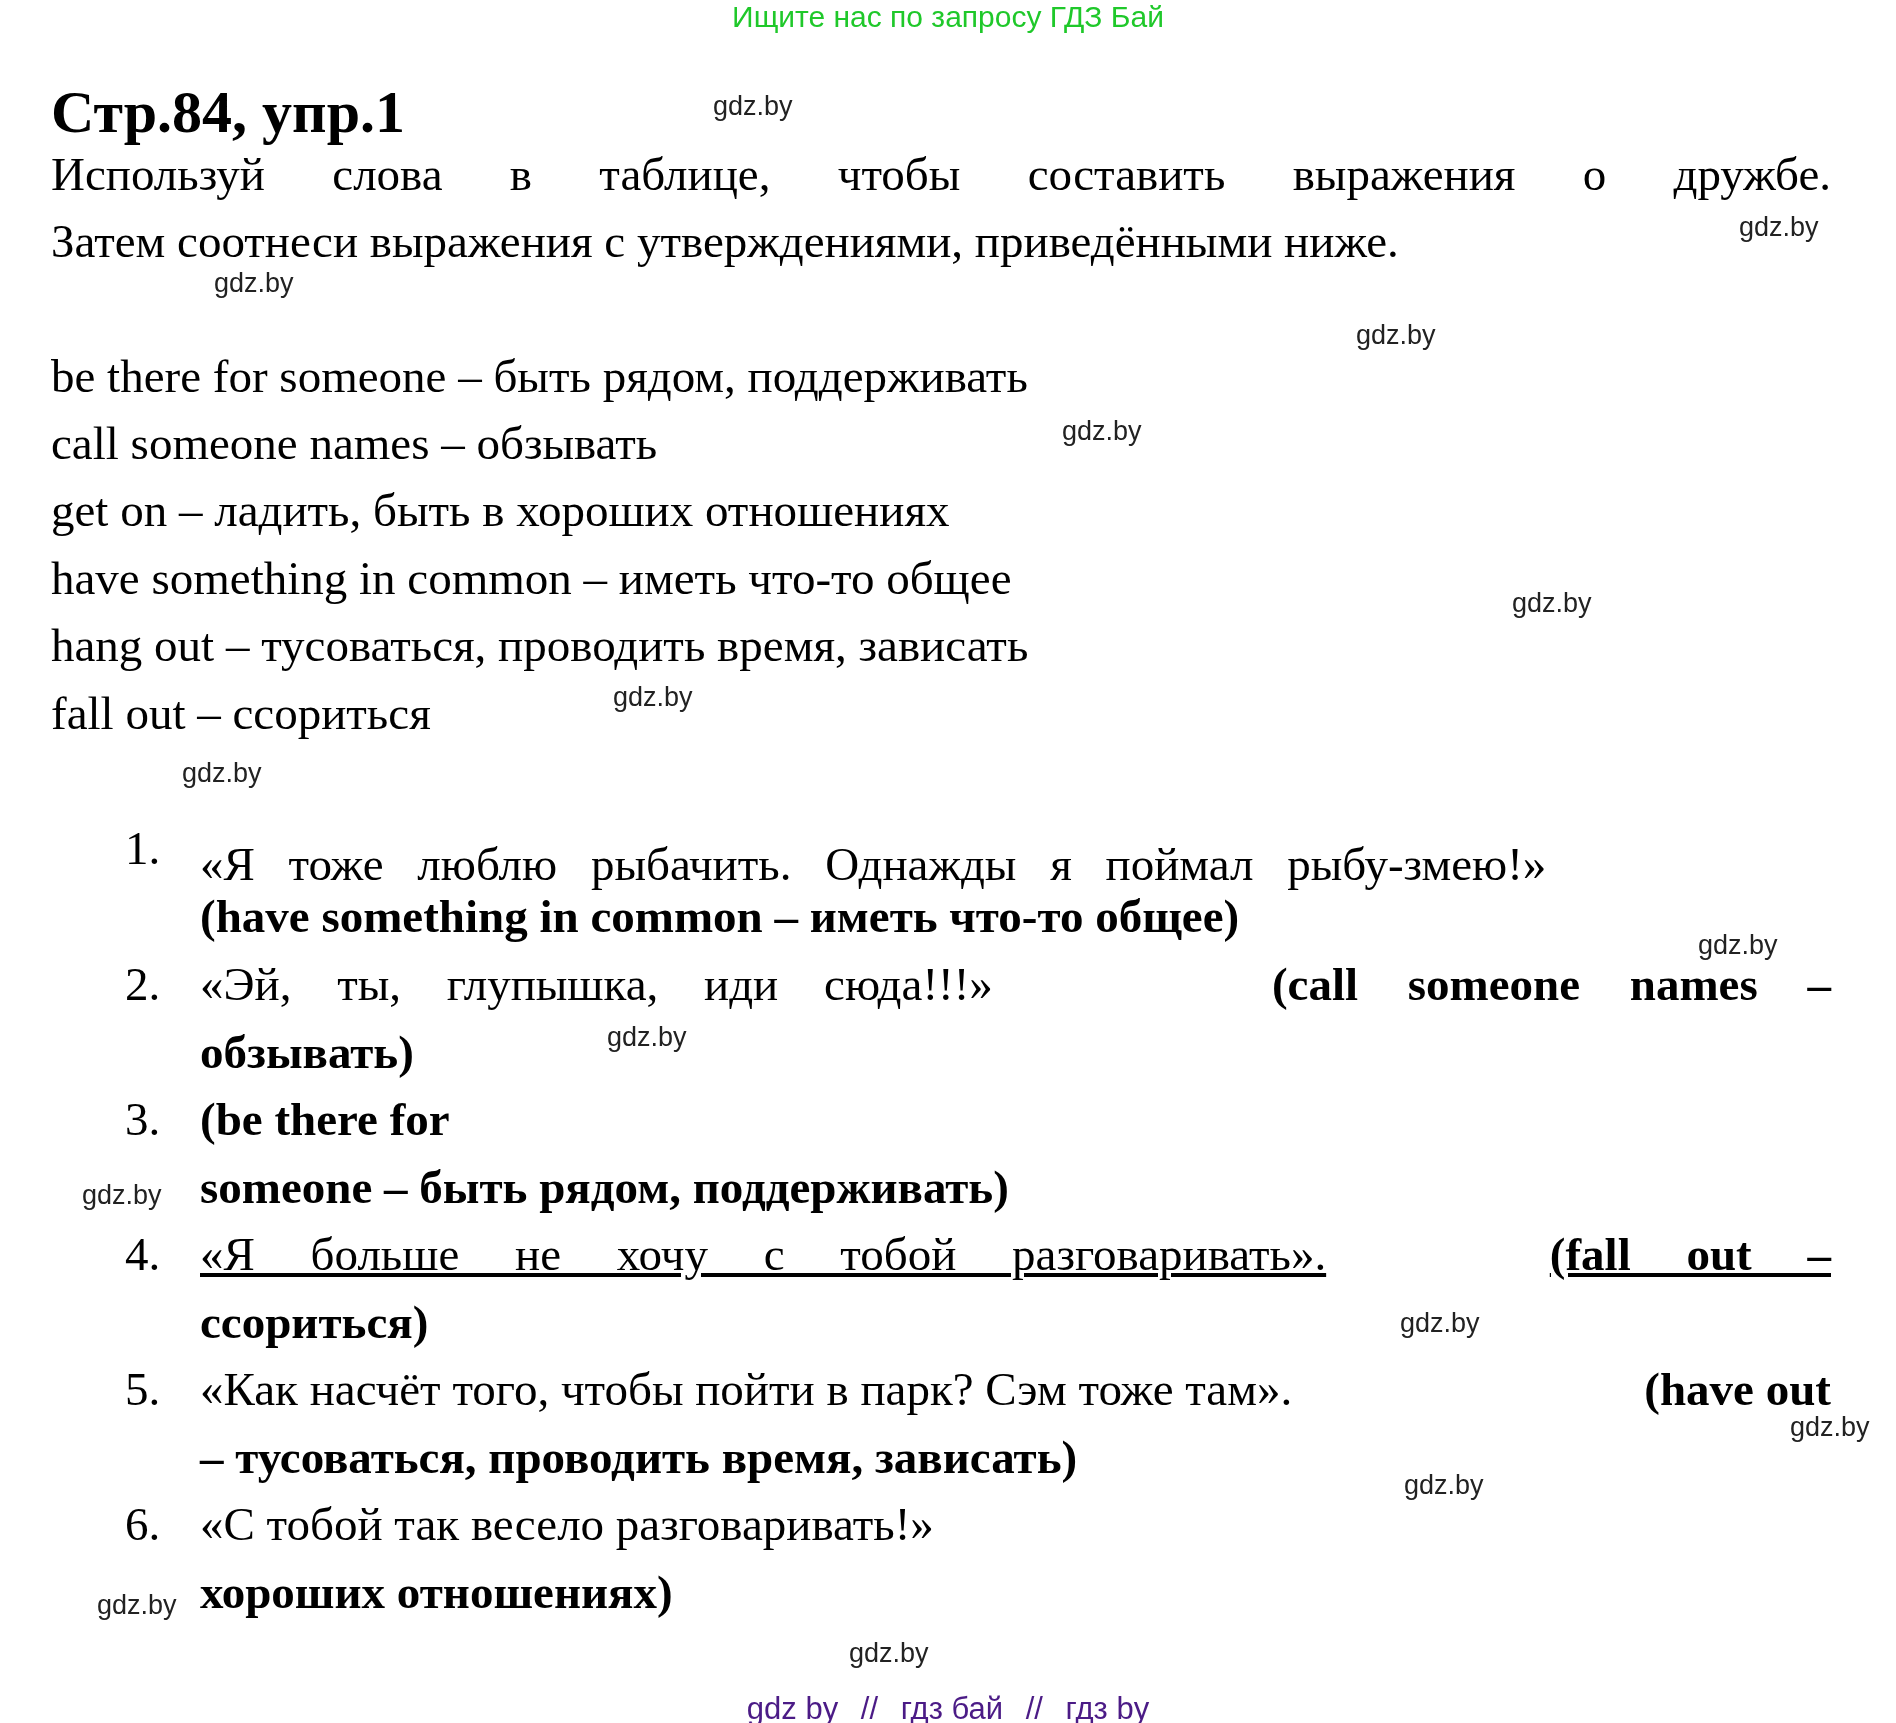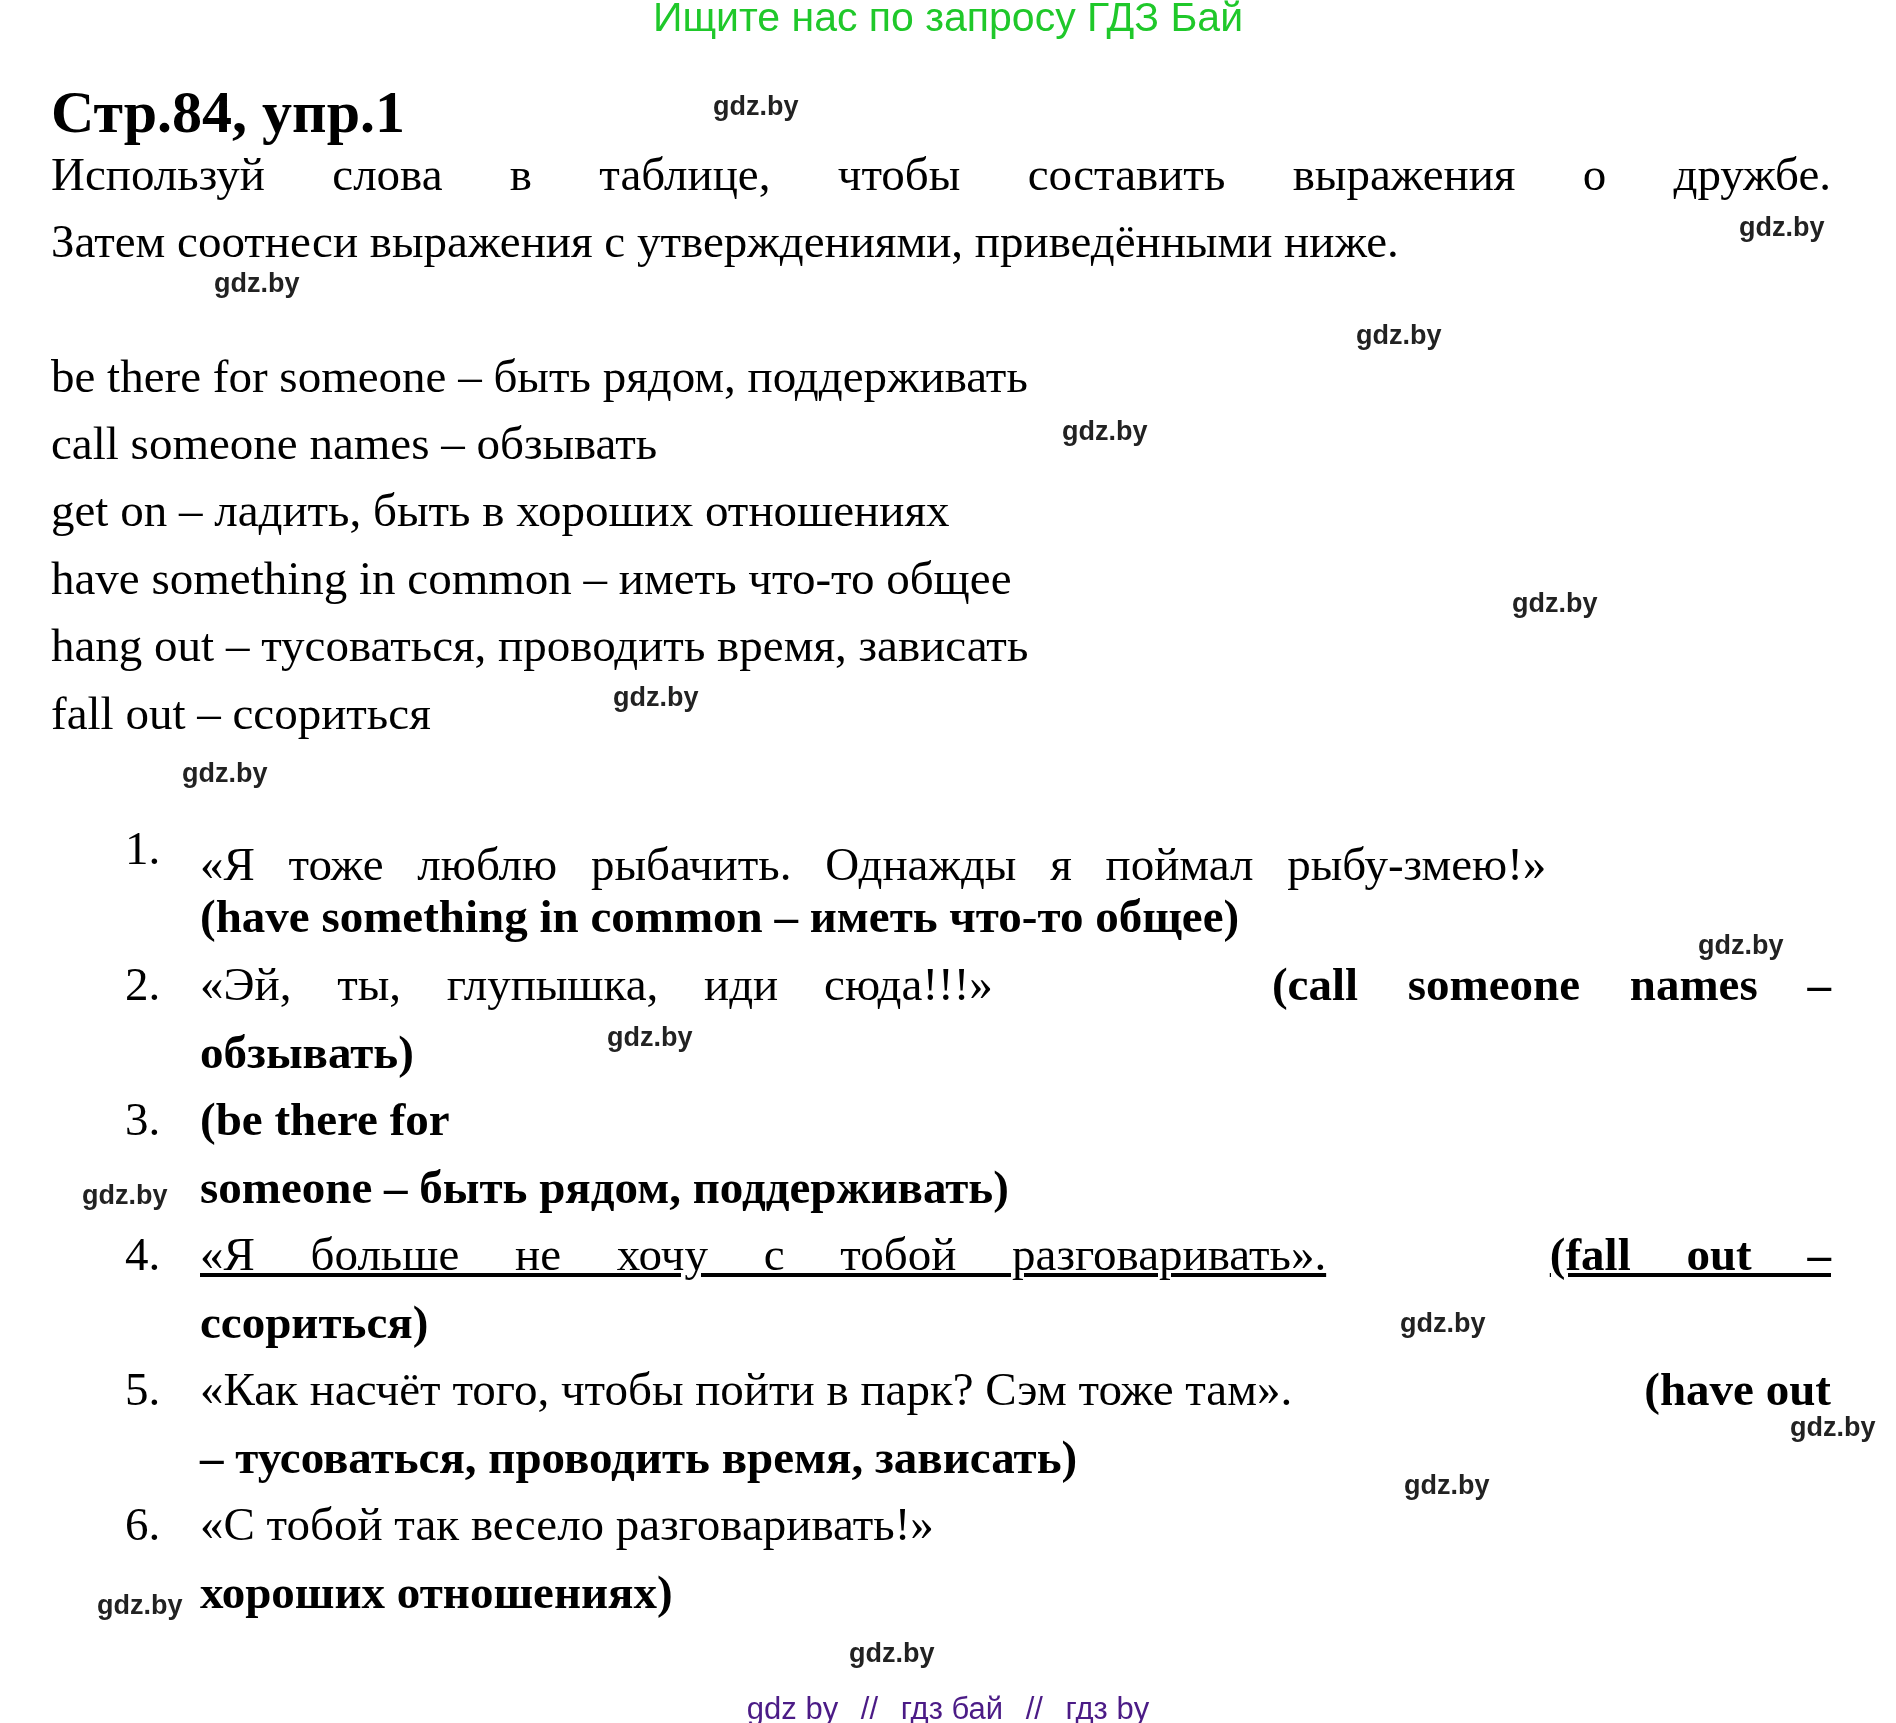--- a/index.html
+++ b/index.html
@@ -1,21 +1,21 @@
 <!DOCTYPE html>
 <html><head>
   <meta charset="utf-8">
   <style>
     html, body { margin: 0; padding: 0; background: #ffffff; }
     body { width: 1896px; height: 1723px; position: relative; overflow: hidden; }
     .serif { font-family: "Liberation Serif", "DejaVu Serif", serif; color: #000; }
     .sans { font-family: "Liberation Sans", "DejaVu Sans", sans-serif; }
     .banner {
       position: absolute; top: 0; left: 0; width: 1896px; text-align: center;
-      font-size: 41px; line-height: 34px; color: #1fc82a;
+      font-size: 30px; line-height: 34px; color: #1fc82a;
     }
     .title {
       position: absolute; left: 51px; top: 82px; font-size: 60px; font-weight: bold; line-height: 60px;
     }
     .instr {
       position: absolute; left: 51px; width: 1780px; font-size: 47px; line-height: 67px;
       text-align: justify; text-align-last: justify;
     }
     .instr.last { text-align-last: left; }
     .vocab {
@@ -24,21 +24,21 @@
     .item-num {
       position: absolute; left: 125px; font-size: 47px; line-height: 67px;
     }
     .item-line {
       position: absolute; left: 200px; width: 1631px; font-size: 47px; line-height: 67px;
       white-space: nowrap;
     }
     .item-line.j { display: flex; justify-content: space-between; }
     .b { font-weight: bold; }
     .wm {
-      position: absolute; font-size: 27px; line-height: 30px; color: #222; font-weight: bold;
+      position: absolute; font-size: 27px; line-height: 30px; color: #222;
     }
     .footer {
       position: absolute; top: 1692px; left: 0; width: 1896px; text-align: center;
       font-size: 31px; line-height: 34px; color: #4b1b86;
     }
     .footer .sep { margin: 0 14px; }
   </style>
 </head>
 <body>
 

